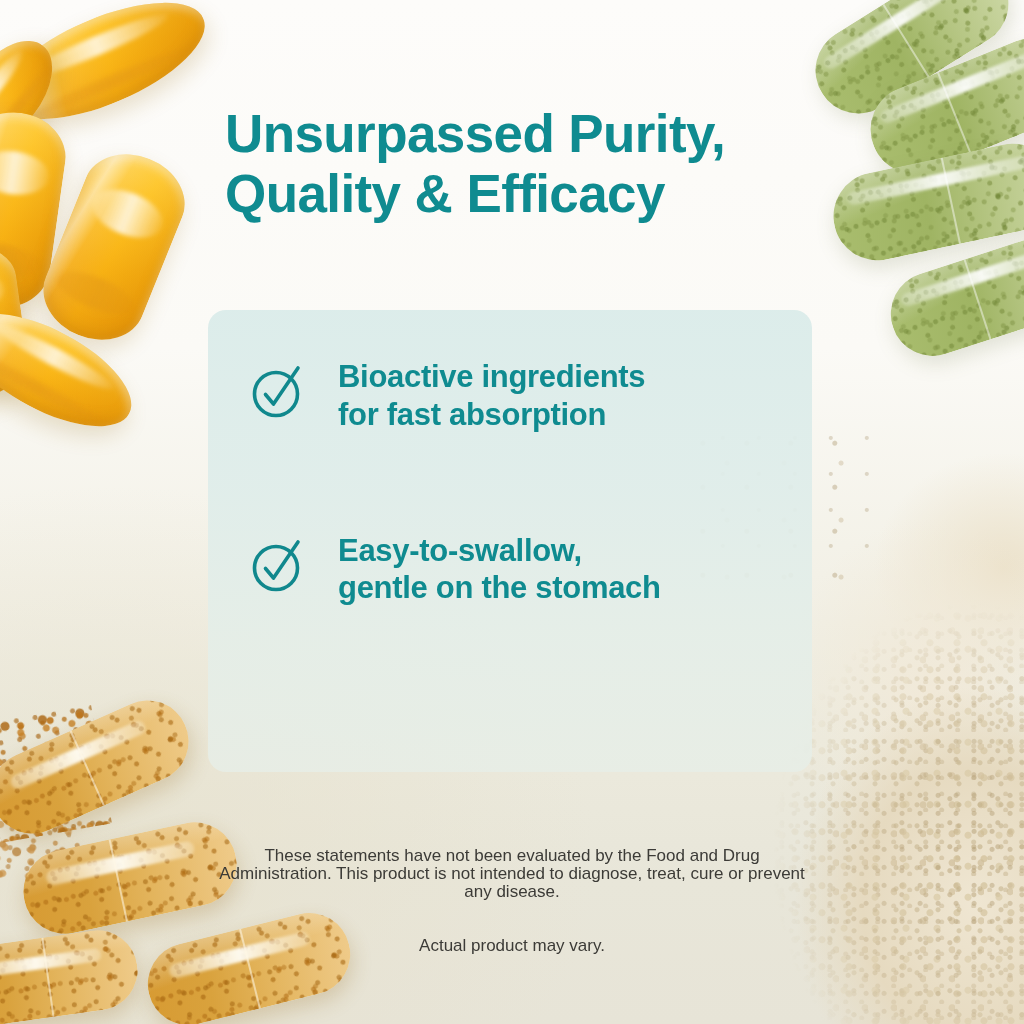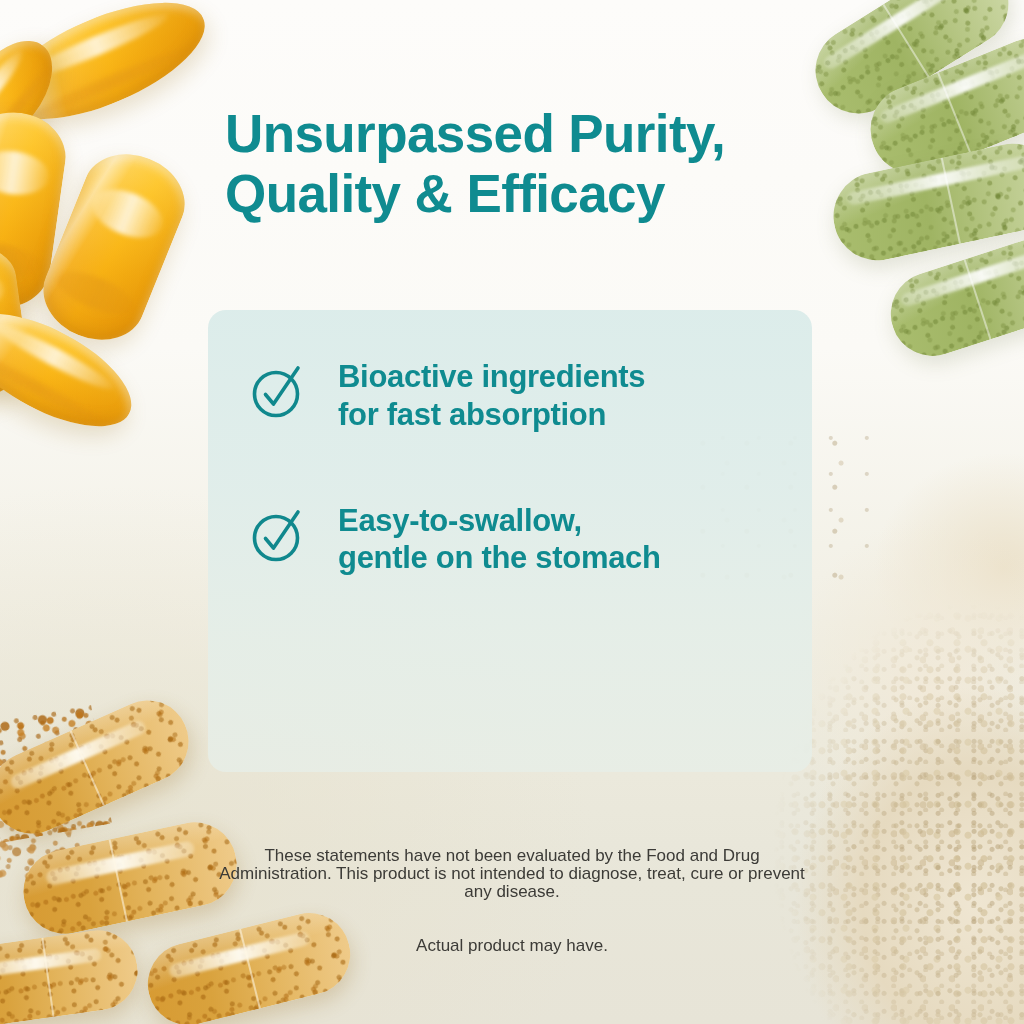--- a/index.html
+++ b/index.html
@@ -240,21 +240,21 @@
       rgba(228,238,232,.90) 70%,
       rgba(231,238,231,.84) 100%);
   }
 
   .benefit-list {
     position:absolute;
     left:248px; top:352px;
     width:540px;
     display:flex;
     flex-direction:column;
-    gap:62px;
+    gap:92px;
   }
   .benefit {
     display:flex;
     align-items:flex-start;
     gap:26px;
   }
   .check-icon {
     flex:0 0 auto;
     width:64px; height:64px;
     margin-top:6px;
@@ -370,15 +370,15 @@
           <path d="M17.5 36.5 L25.5 46 L50 10" stroke="#10888d" stroke-width="3.6" stroke-linecap="round" stroke-linejoin="round"></path>
         </svg>
       </span>
       <div class="benefit-text">Easy-to-swallow,<br>gentle on the stomach</div>
     </div>
 
 
   </div>
 
   <p class="disclaimer">These statements have not been evaluated by the Food and Drug Administration. This product is not intended to diagnose, treat, cure or prevent any disease.</p>
-  <p class="vary-note">Actual product may have.</p>
+  <p class="vary-note">Actual product may vary.</p>
 
 </div>
 
 </body></html>

